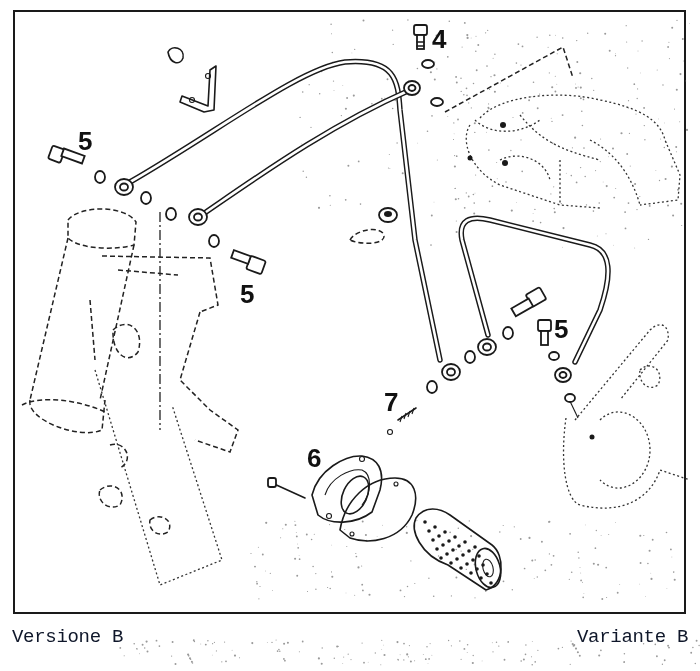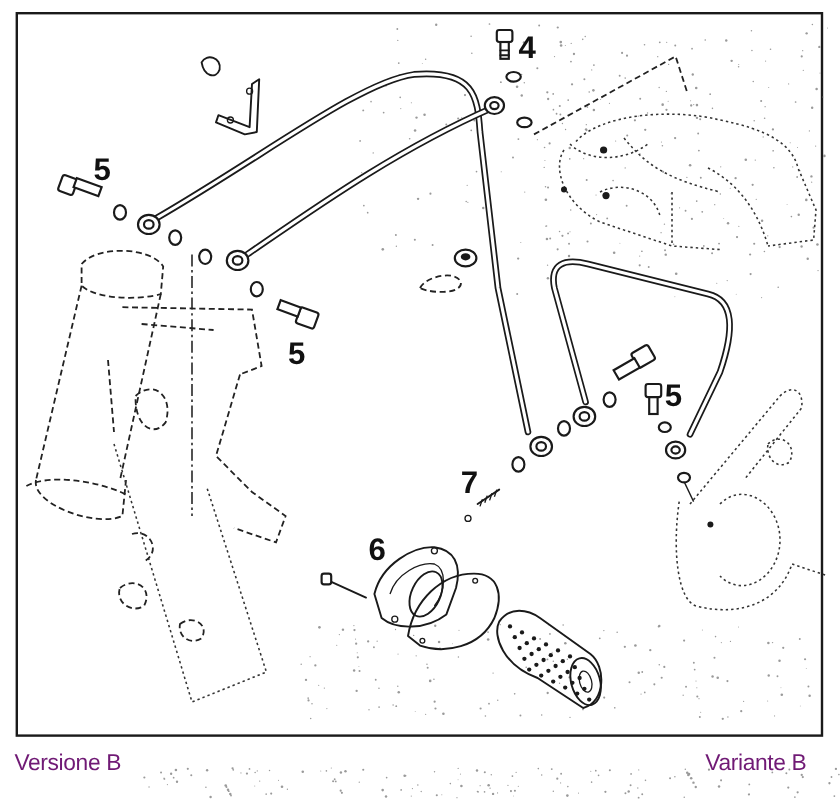--- a/index.html
+++ b/index.html
@@ -2,23 +2,23 @@
 <html><head>
   <meta charset="utf-8">
   <style>
     html, body { margin: 0; padding: 0; background: #ffffff; }
     body { width: 700px; height: 671px; position: relative; overflow: hidden;
            font-family: "Liberation Sans", sans-serif; color: #111; }
     #frame { position: absolute; left: 13px; top: 10px; width: 673px; height: 604px;
              border: 2px solid #1a1a1a; box-sizing: border-box; background: #fff; }
     svg#diagram { position: absolute; left: 0; top: 0; width: 700px; height: 671px; }
     .callout { font-family: "Liberation Sans", sans-serif; font-weight: bold; font-size: 26px; fill: #111; }
-    .caption { position: absolute; top: 626px; font-size: 19px; color: #701a75; letter-spacing: -0.3px; }
+    .caption { position: absolute; top: 626px; font-size: 19px; color: #0f172a; letter-spacing: -0.3px; font-family: Liberation Mono, monospace; }
     #caption-left { left: 12px; }
-    #caption-right { right: 28px; }
+    #caption-right { right: 12px; }
     .ln { fill: none; stroke: #1a1a1a; stroke-width: 1.6; stroke-linecap: round; stroke-linejoin: round; }
     .thin { fill: none; stroke: #1a1a1a; stroke-width: 1.1; }
     .dash { fill: none; stroke: #222; stroke-width: 1.5; stroke-dasharray: 5 3; }
     .dot { fill: none; stroke: #333; stroke-width: 1.3; stroke-dasharray: 2 2.5; }
     .chain { fill: none; stroke: #222; stroke-width: 1.3; stroke-dasharray: 10 3 2 3; }
     .pipe-o { fill: none; stroke: #1a1a1a; stroke-width: 5.5; stroke-linecap: round; stroke-linejoin: round; }
     .pipe-i { fill: none; stroke: #ffffff; stroke-width: 2.6; stroke-linecap: round; stroke-linejoin: round; }
     .washer { fill: #fff; stroke: #1a1a1a; stroke-width: 1.8; }
     .solid { fill: #1a1a1a; }
     .speck { fill: #9a9a9a; }

